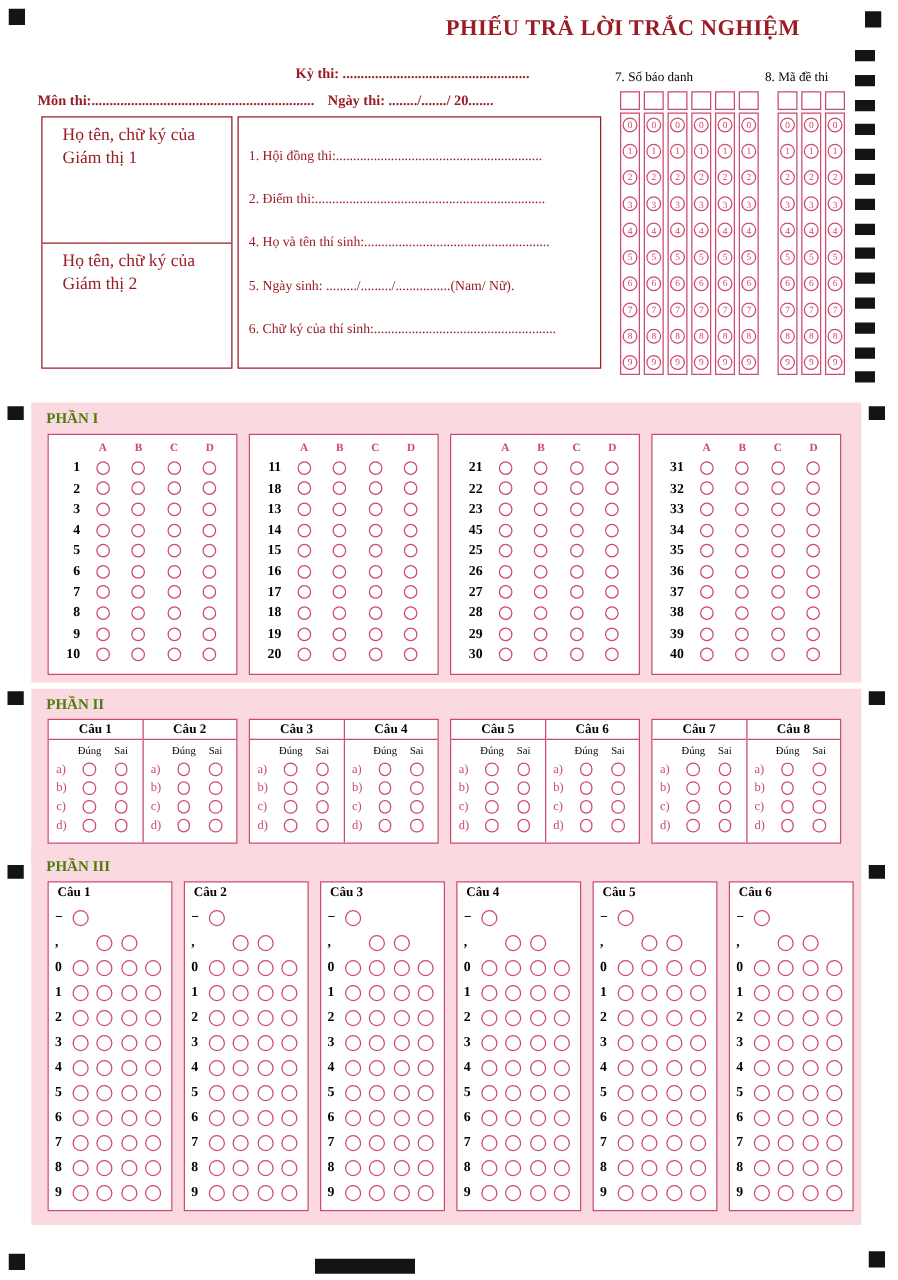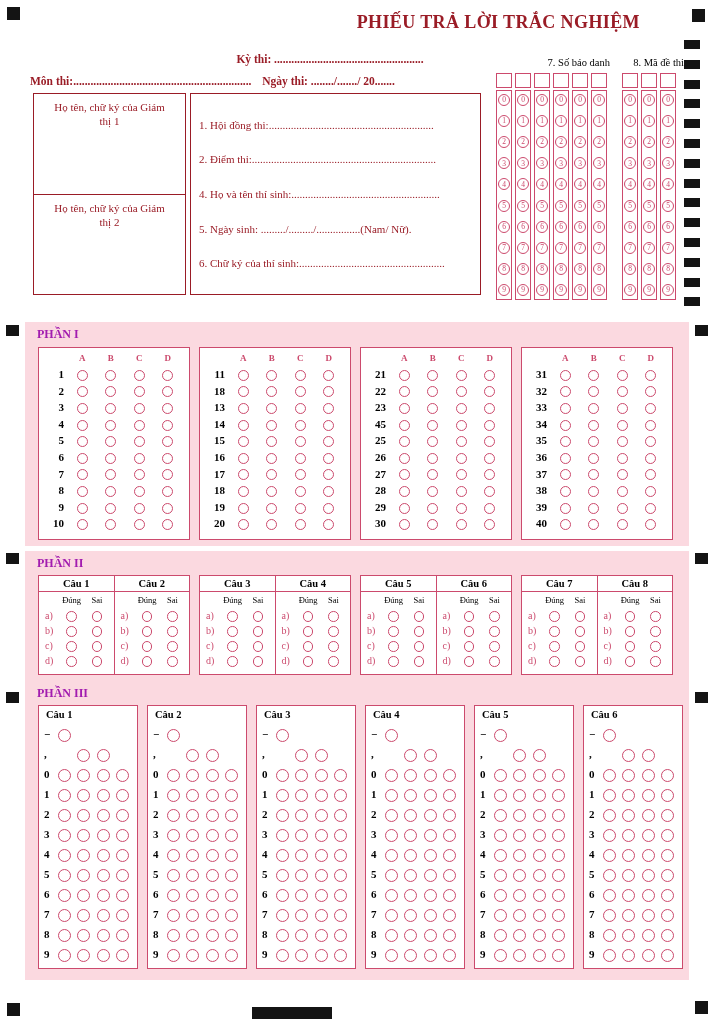--- a/index.html
+++ b/index.html
@@ -13,29 +13,29 @@
   .tmark { position:absolute; left:684px; width:16px; height:9px; background:#141414; }
 
   .title  { position:absolute; top:12px; left:20px; width:620px; text-align:right;
             font-size:18px; font-weight:bold; letter-spacing:.4px; color:var(--dark); }
   .kythi  { position:absolute; top:53px; left:20px; width:620px; text-align:center;
             font-size:11.5px; font-weight:bold; color:var(--dark); }
   .monthi { position:absolute; top:75px; left:30px; font-size:11.5px; font-weight:bold; color:var(--dark); }
   .monthi span + span { margin-left:8px; }
 
   .gtbox { position:absolute; left:33px; top:93px; width:153px; height:202px; border:1px solid var(--dark); }
-  .gtbox .half { height:50%; padding:6px 16px 0; text-align:center; font-size:11px;
+  .gtbox .half { height:50%; padding:6px 16px 0; font-size:14px;
                  line-height:1.3; color:var(--dark); }
   .gtbox .half + .half { border-top:1px solid var(--dark); }
 
   .infobox { position:absolute; left:190px; top:93px; width:291px; height:202px;
              border:1px solid var(--dark); display:flex; flex-direction:column;
              justify-content:space-evenly; padding:2px 8px; font-size:11px; color:var(--dark); }
 
-  .sbd-label, .mdt-label { position:absolute; top:57px; font-size:10.5px; color:#000; text-align:right; }
+  .sbd-label, .mdt-label { position:absolute; top:57px; font-size:10.5px; color:#000; text-align:left; }
   .sbd-label { left:492px; width:118px; }
   .mdt-label { left:612px; width:72px; }
 
   .dgrid { position:absolute; top:73px; display:flex; gap:3px; }
   #sbd { left:496px; } #mdt { left:622px; }
   .dcol { display:flex; flex-direction:column; align-items:center; }
   .wbox { width:16px; height:15px; border:1px solid var(--red); background:#fff; }
   .strip { margin-top:2px; width:16px; height:210px; border:1px solid var(--red);
            display:flex; flex-direction:column; justify-content:space-between;
            align-items:center; padding:3px 0; background:#fff; }
@@ -43,21 +43,21 @@
              color:var(--red); font-size:7.5px; line-height:1; display:flex;
              align-items:center; justify-content:center; background:#fff; }
 
   .note { position:absolute; top:306px; left:40px; width:480px; text-align:center;
           font-size:11px; font-weight:bold; font-style:italic; color:var(--dark); }
 
   .section { position:absolute; left:25px; width:664px; background:var(--pink); }
   #part1 { top:322px; height:224px; }
   #part2 { top:551px; height:135px; }
   #part3 { top:681px; height:299px; }
-  .plabel { position:absolute; top:5px; left:12px; font-size:12px; font-weight:bold; color:#a21caf; }
+  .plabel { position:absolute; top:5px; left:12px; font-size:12px; font-weight:bold; color:#4d7c0f; }
   .blocks { position:absolute; left:13px; display:flex; gap:9px; }
   #part1 .blocks { top:25px; } #part2 .blocks { top:24px; } #part3 .blocks { top:24px; }
 
   .bubble { display:inline-block; width:11px; height:11px; border:1.2px solid var(--red);
             border-radius:50%; background:#fff; vertical-align:middle; }
   .bubble.sm { width:10.5px; height:10.5px; }
   .bubble.lg { width:13px; height:13px; }
 
   .p1box { width:152px; height:193px; background:#fff; border:1.5px solid var(--red); padding:2px 7px; }
   .p1r { display:grid; grid-template-columns:22px 1fr 1fr 1fr 1fr; align-items:center; height:16.6px; }

